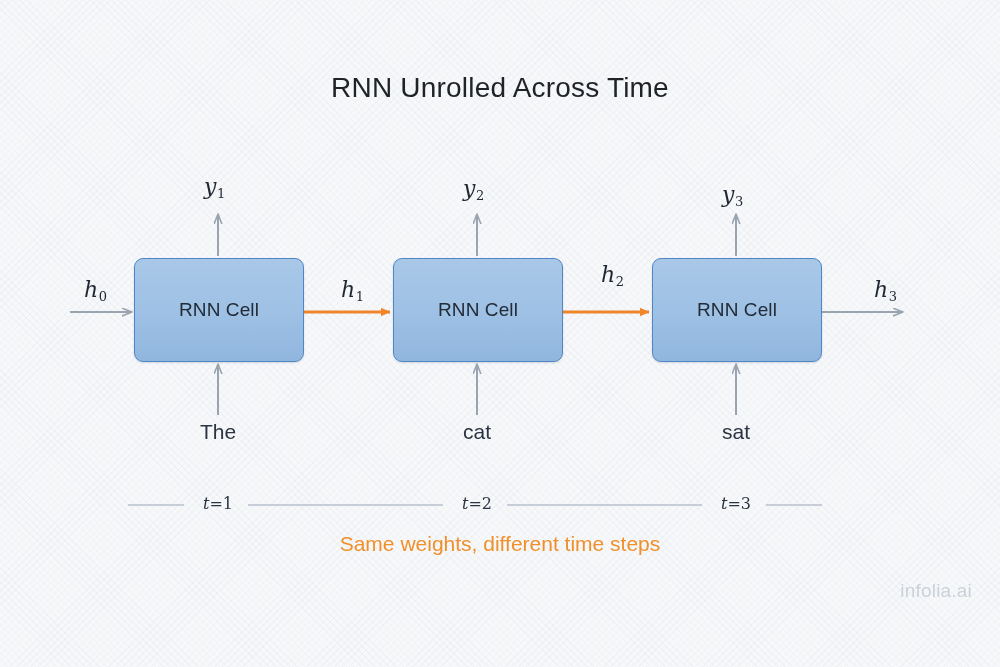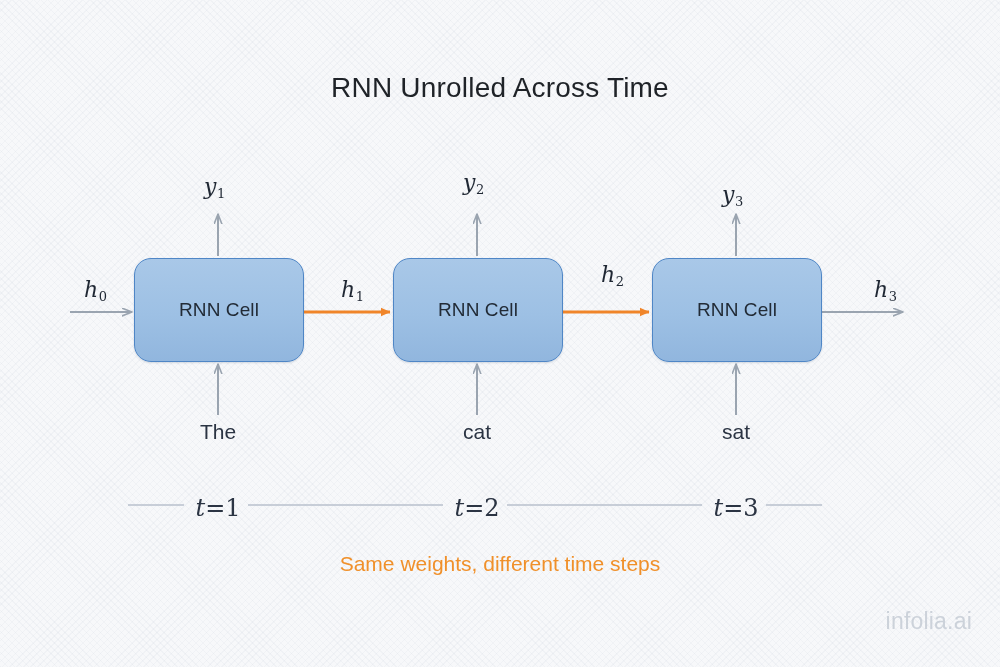--- a/index.html
+++ b/index.html
@@ -30,21 +30,21 @@
     color: #1f2328;
     letter-spacing: 0.2px;
   }
 
   
   .cell {
     position: absolute;
     top: 258px;
     height: 102px;
     border: 1.5px solid #4f86c6;
-    border-radius: 17px;
+    border-radius: 9px;
     background: linear-gradient(180deg, #a9c8e8 0%, #9dc0e4 55%, #91b6de 100%);
     box-shadow: 0 1px 2px rgba(40,70,110,0.18);
     display: flex;
     align-items: center;
     justify-content: center;
   }
   .cell-label {
     font-size: 19px;
     color: #222b36;
     letter-spacing: 0.1px;
@@ -82,21 +82,21 @@
   }
 
   
   #lbl-h0 { left: 84px;  top: 277px; }
   #lbl-h1 { left: 341px; top: 277px; }
   #lbl-h2 { left: 601px; top: 262px; }
   #lbl-h3 { left: 860px; top: 277px; margin-left: 14px; }
 
   
   #lbl-y1 { left: 204px; top: 174px; }
-  #lbl-y2 { left: 463px; top: 170px; }
+  #lbl-y2 { left: 463px; top: 176px; }
   #lbl-y3 { left: 722px; top: 182px; }
 
   
   .token {
     position: absolute;
     top: 420px;
     width: 140px;
     text-align: center;
     font-size: 21px;
     color: #2b3443;
@@ -105,46 +105,46 @@
   #token-2 { left: 407px; }
   #token-3 { left: 666px; }
 
   
   .tlabel {
     position: absolute;
     top: 494px;
     width: 70px;
     text-align: center;
     font-family: "DejaVu Serif", serif;
-    font-size: 24px;
+    font-size: 16px;
     color: #2b3443;
     white-space: nowrap;
   }
   .tlabel i { font-style: italic; }
   #t-1 { left: 183px; }
   #t-2 { left: 442px; }
   #t-3 { left: 701px; }
 
   
   .caption {
     position: absolute;
     left: 0;
-    top: 552px;
+    top: 532px;
     width: 1000px;
     text-align: center;
     font-size: 21px;
     color: #f0902a;
   }
 
   
   .watermark {
     position: absolute;
     right: 28px;
-    top: 608px;
-    font-size: 23px;
+    top: 580px;
+    font-size: 19px;
     color: #ccd2da;
     letter-spacing: 0.2px;
   }
 </style>
 </head>
 <body>
 
 <div id="canvas">
 
   <div class="title">RNN Unrolled Across Time</div>

